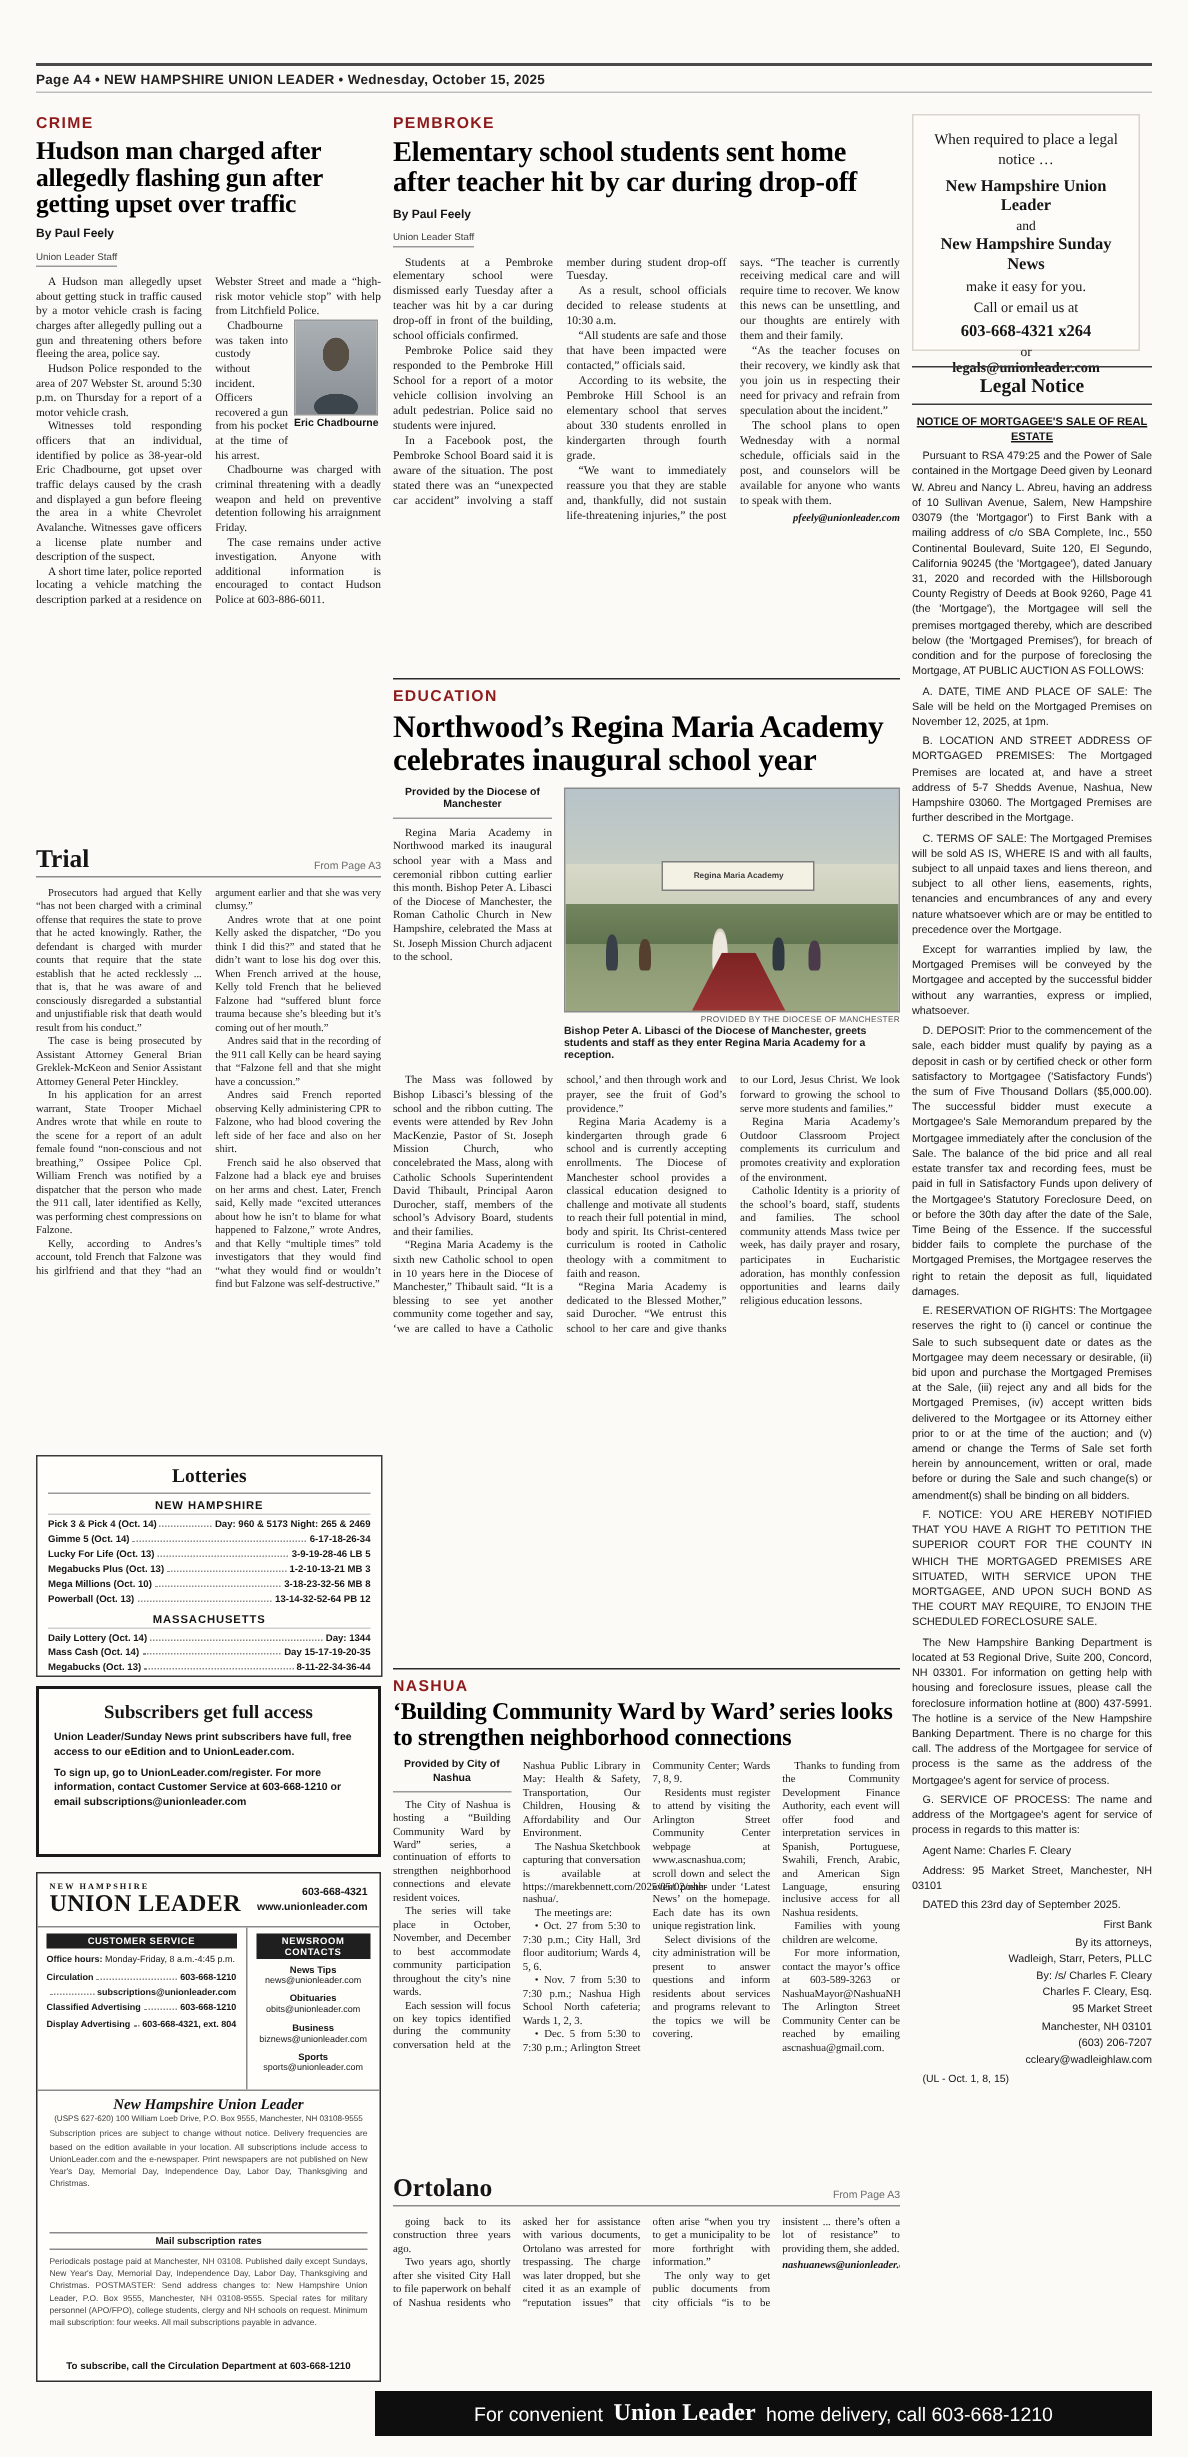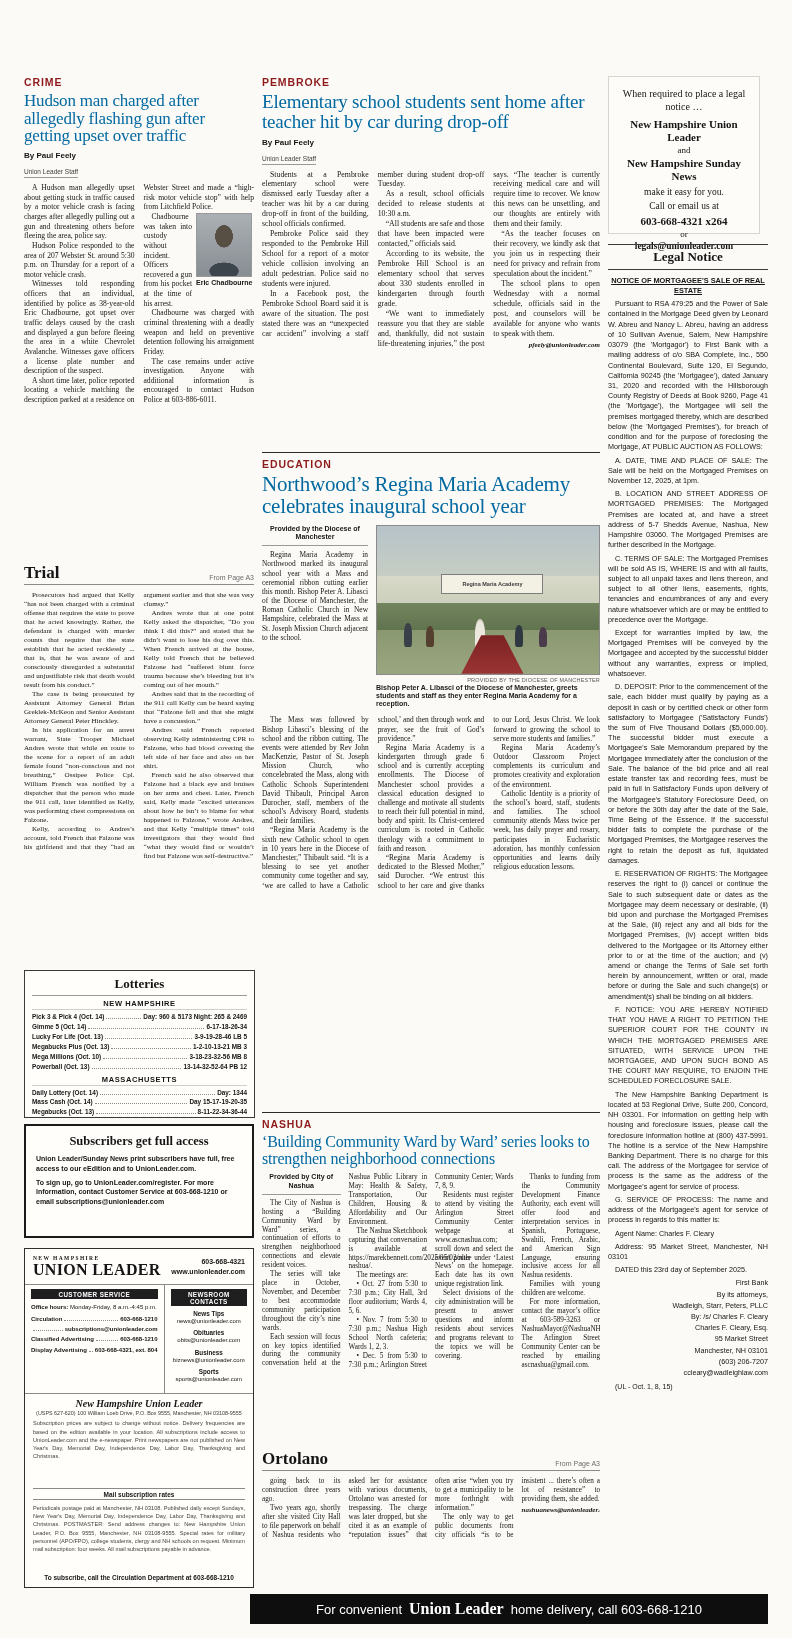--- a/index.html
+++ b/index.html
@@ -17,21 +17,21 @@
     font-family: "Liberation Sans", sans-serif; font-weight: bold;
     font-size: 9px; padding: 4px 0 3px; letter-spacing: .2px; color:#222;
   }
 
   
   .kicker {
     font-family: "Liberation Sans", sans-serif; font-weight: bold;
     font-size: 10.5px; letter-spacing: .9px; color: #8e1b1b; margin-bottom: 4px;
   }
   .rule-above { border-top: 1px solid #2a2a2a; padding-top: 5px; }
-  .headline { font-weight: normal; line-height: 1.04; letter-spacing: -.2px; color:#0369a1; }
+  .headline { font-weight: bold; line-height: 1.04; letter-spacing: -.2px; color:#000000; }
   .hl-crime { font-size: 17px; }
   .hl-pembroke { font-size: 19px; }
   .hl-edu { font-size: 21px; }
   .hl-nashua { font-size: 16px; }
   .byline-block { margin: 6px 0 5px; }
   .byline-name { font-family:"Liberation Sans",sans-serif; font-weight:bold; font-size:8px; }
   .byline-org { font-family:"Liberation Sans",sans-serif; font-size:6.5px; color:#3d3d3d; border-bottom:1px solid #999; display:inline-block; padding-bottom:2px; }
   .story-body { text-align: justify; overflow: hidden; }
   .story-body p { text-indent: 8px; }
   .cols-2 { column-count: 2; column-gap: 9px; }
@@ -143,20 +143,21 @@
     background:#0e0e0e; color:#fff; display:flex; align-items:center; justify-content:center; gap:7px;
     font-family:"Liberation Sans",sans-serif; font-size:13px;
   }
   .bb-brand { font-family:"Liberation Serif",serif; font-weight:bold; font-size:16px; }
 </style>
 </head>
 <body>
 
 <div class="page">
 
+  <div class="abs page-header" style="left:24px; top:42px; width:744px;">Page A4 • NEW HAMPSHIRE UNION LEADER • Wednesday, October 15, 2025</div>
 
   <section class="abs" style="left:24px; top:76px; width:230px;">
     <div class="kicker">CRIME</div>
     <h1 class="headline hl-crime">Hudson man charged after allegedly flashing gun after getting upset over traffic</h1>
     <div class="byline-block">
       <div class="byline-name">By Paul Feely</div>
       <div class="byline-org">Union Leader Staff</div>
     </div>
     <div class="story-body cols-2 fs-crime" style="height:370px;">
       <div>

